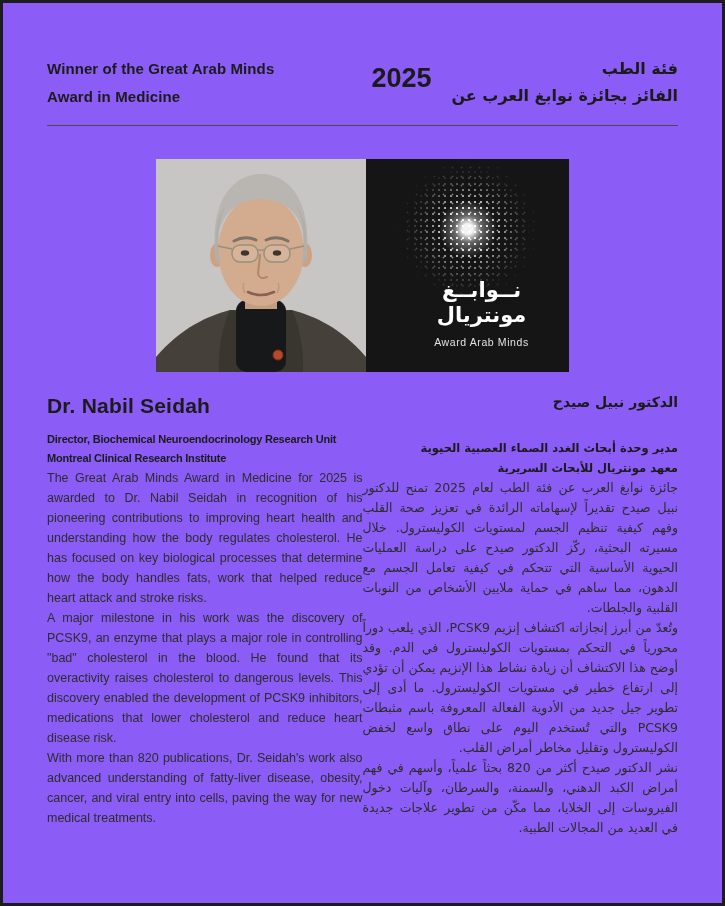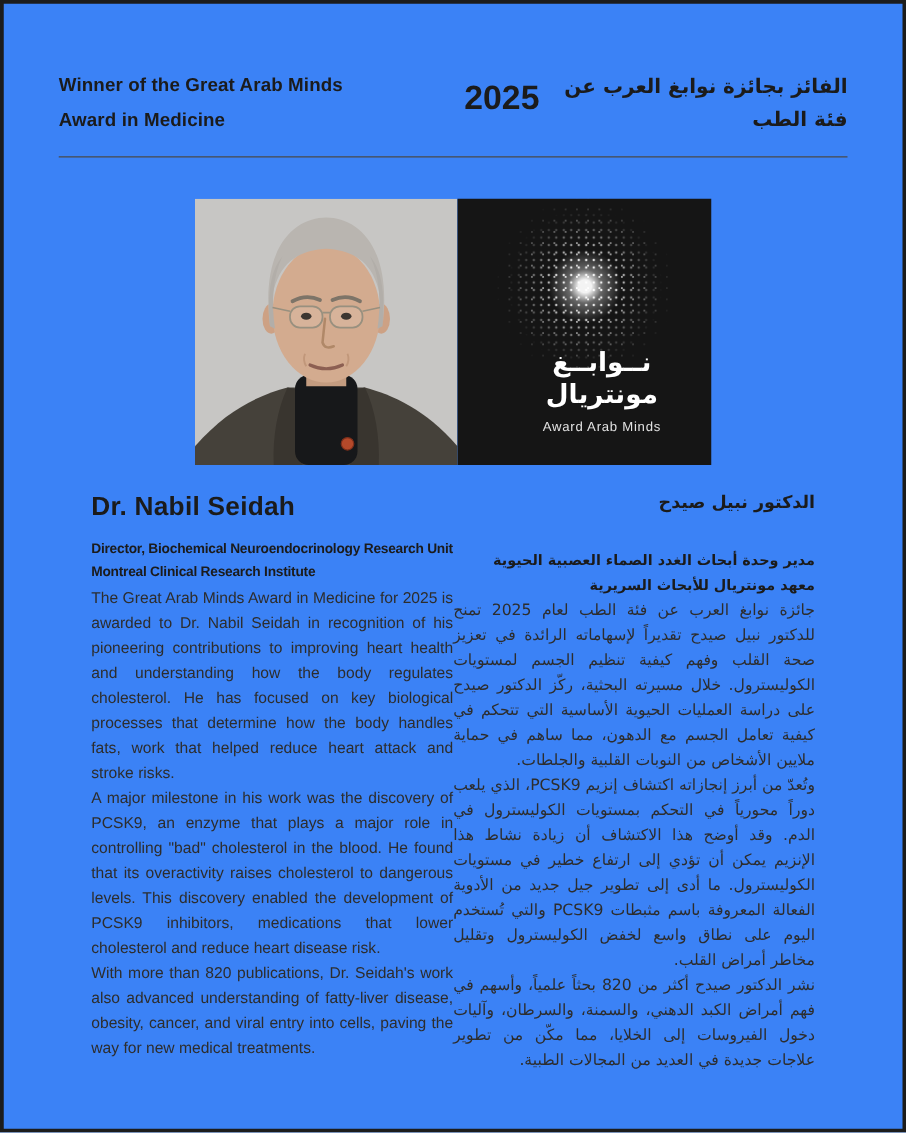--- a/index.html
+++ b/index.html
@@ -1,19 +1,19 @@
 <!DOCTYPE html>
 <html lang="en"><head>
 <meta charset="utf-8">
 <style>
   * { margin:0; padding:0; box-sizing:border-box; }
   html,body { background:#e9e9e9; }
   .page {
     width:725px; height:906px;
-    background:#3b82f6;
+    background:#8b5cf6;
     border:3px solid #1c1c1c;
     position:relative;
     overflow:hidden;
     font-family:"Liberation Sans","DejaVu Sans",sans-serif;
     color:#1b1b1b;
   }
   .ar { font-family:"DejaVu Sans",sans-serif; direction:rtl; }
 
   
   .header {
@@ -52,21 +52,21 @@
     background-size:9px 9px; background-position:2px 5px;
     -webkit-mask-image:radial-gradient(circle at 50% 50%, rgba(0,0,0,.9) 8%, rgba(0,0,0,.35) 38%, transparent 58%);
             mask-image:radial-gradient(circle at 50% 50%, rgba(0,0,0,.9) 8%, rgba(0,0,0,.35) 38%, transparent 58%);
   }
   .logo-text { position:absolute; left:0; right:0; bottom:24px; text-align:center; color:#ffffff;padding-left:28px; }
   .logo-ar-line { font-size:21px; font-weight:bold; line-height:25px; letter-spacing:1px; }
   .logo-en { margin-top:8px; font-size:10.5px; letter-spacing:.6px; color:#e2e2e2; }
 
   
   .main {
-    padding:22px 70px 0;
+    padding:22px 44px 0;
     display:grid;
     grid-template-columns:1fr 1fr;
   }
   .name-en { font-size:21px; font-weight:bold; letter-spacing:.2px; }
   .name-ar { font-size:14px; font-weight:bold; text-align:right; }
   .roles { margin-top:12px; font-size:11px; font-weight:bold; line-height:19px; letter-spacing:-.2px; white-space:nowrap; }
   .roles-ar { margin-top:28px; font-size:11.5px; font-weight:bold; line-height:20px; text-align:right; white-space:normal; letter-spacing:0; }
   .col p {
     font-size:12.5px;
     line-height:20px;
@@ -80,22 +80,22 @@
 
 <div class="page">
 
   <div class="header">
     <div class="title-en">
       <div>Winner of the Great Arab Minds</div>
       <div>Award in Medicine</div>
     </div>
     <div class="year">2025</div>
     <div class="title-ar ar">
+      <div>فئة الطب</div>
       <div>الفائز بجائزة نوابغ العرب عن</div>
-      <div>فئة الطب</div>
     </div>
   </div>
 
   <hr class="divider">
 
   <div class="hero">
 
     <svg class="photo" viewBox="0 0 210 213" xmlns="http://www.w3.org/2000/svg" aria-hidden="true">
       <rect width="210" height="213" fill="#c7c6c4"></rect>
 

